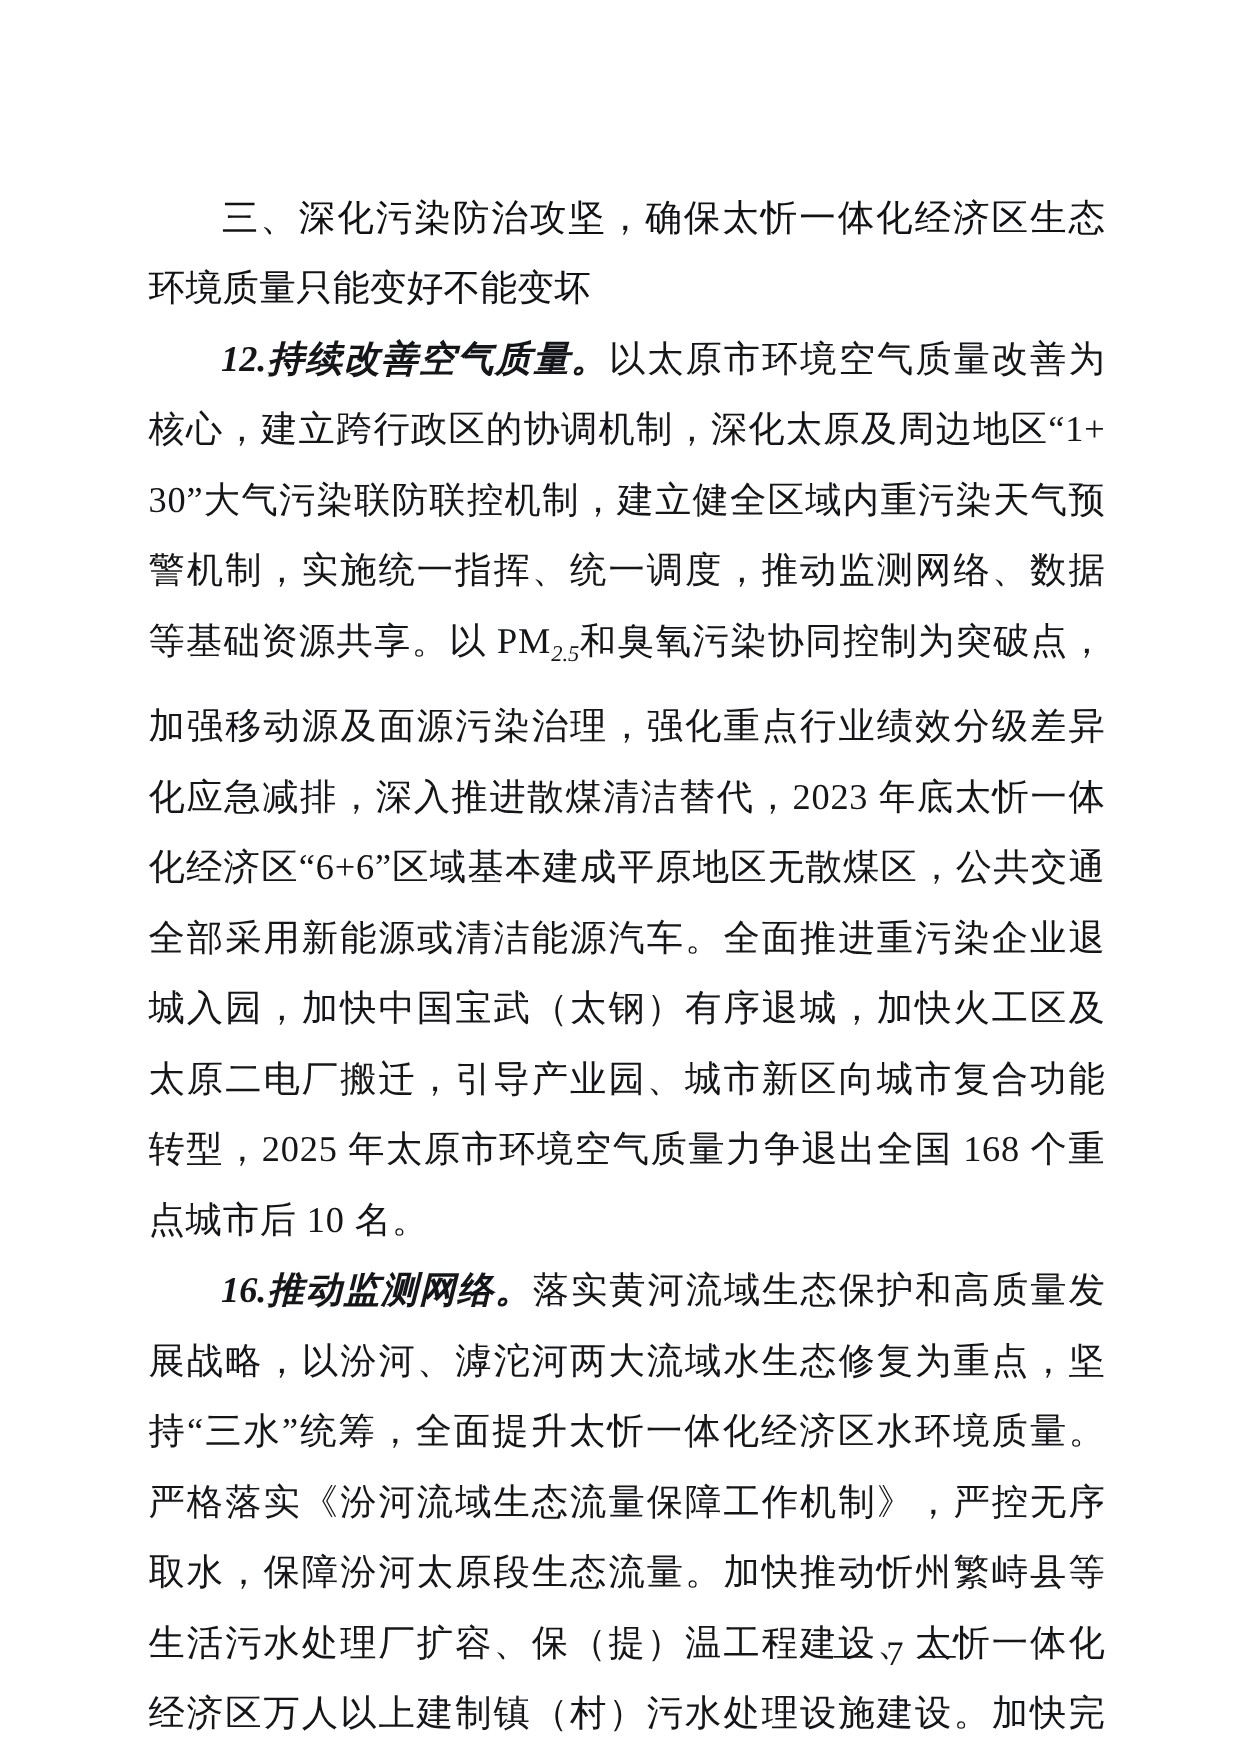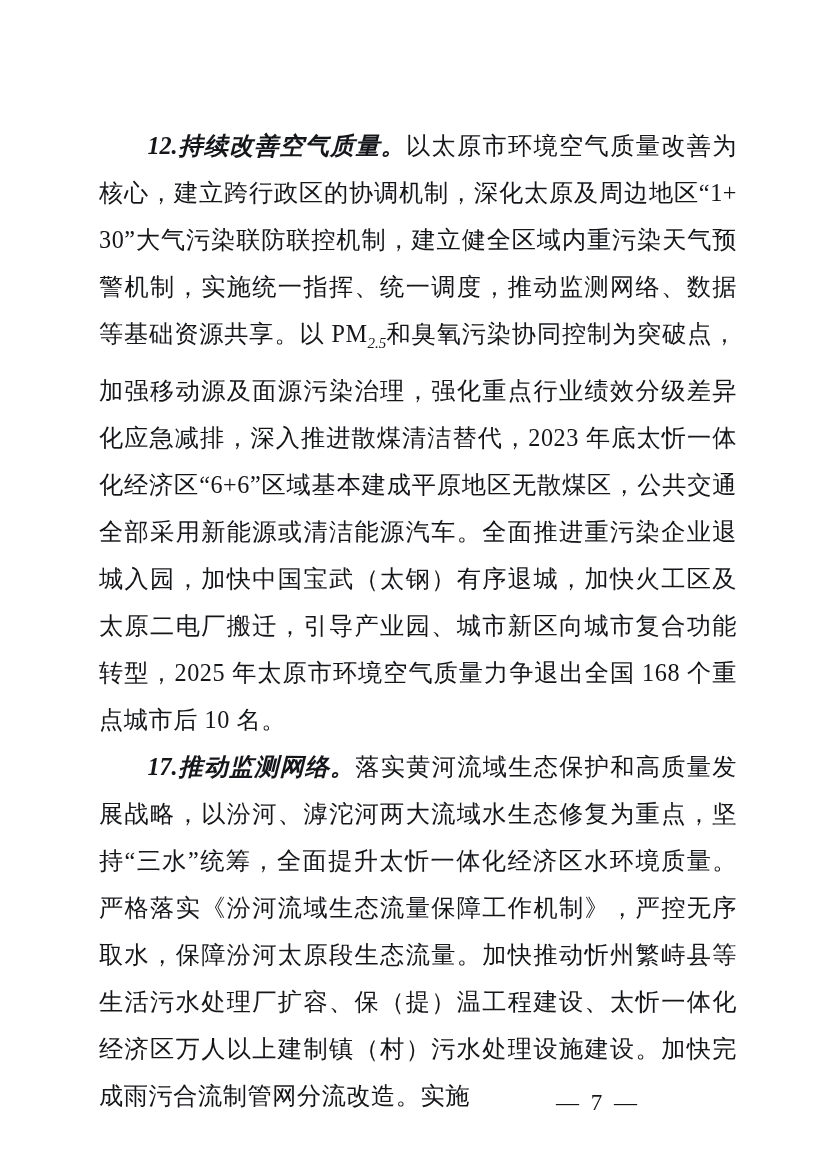--- a/index.html
+++ b/index.html
@@ -89,27 +89,28 @@
   }
 </style>
 </head>
 <body>
 
 <div class="page">
 
   <div class="textblock">
 
 
+    <p class="heading">三、深化污染防治攻坚，确保太忻一体化经济区生态环境质量只能变好不能变坏</p>
 
     <p class="para indent">
       <span class="lead latin">12.</span><span class="lead">持续改善空气质量。</span><span>以太原市环境空气质量改善为核心，建立跨行政区的协调机制，深化太原及周边地区“1+30”大气污染联防联控机制，建立健全区域内重污染天气预警机制，实施统一指挥、统一调度，推动监测网络、数据等基础资源共享。以 PM</span><span class="sub latin">2.5</span><span>和臭氧污染协同控制为突破点，加强移动源及面源污染治理，强化重点行业绩效分级差异化应急减排，深入推进散煤清洁替代，2023 年底太忻一体化经济区“6+6”区域基本建成平原地区无散煤区，公共交通全部采用新能源或清洁能源汽车。全面推进重污染企业退城入园，加快中国宝武（太钢）有序退城，加快火工区及太原二电厂搬迁，引导产业园、城市新区向城市复合功能转型，2025 年太原市环境空气质量力争退出全国 168 个重点城市后 10 名。</span>
     </p>
 
     <p class="para indent">
-      <span class="lead latin">17.</span><span class="lead">推动监测网络。</span><span>落实黄河流域生态保护和高质量发展战略，以汾河、滹沱河两大流域水生态修复为重点，坚持“三水”统筹，全面提升太忻一体化经济区水环境质量。严格落实《汾河流域生态流量保障工作机制》，严控无序取水，保障汾河太原段生态流量。加快推动忻州繁峙县等生活污水处理厂扩容、保（提）温工程建设、太忻一体化经济区万人以上建制镇（村）污水处理设施建设。加快完成雨污合流制管网分流改造。实施</span>
+      <span class="lead latin">16.</span><span class="lead">推动监测网络。</span><span>落实黄河流域生态保护和高质量发展战略，以汾河、滹沱河两大流域水生态修复为重点，坚持“三水”统筹，全面提升太忻一体化经济区水环境质量。严格落实《汾河流域生态流量保障工作机制》，严控无序取水，保障汾河太原段生态流量。加快推动忻州繁峙县等生活污水处理厂扩容、保（提）温工程建设、太忻一体化经济区万人以上建制镇（村）污水处理设施建设。加快完成雨污合流制管网分流改造。实施</span>
     </p>
 
   </div>
 
   <div class="footer">
     <span class="pagenum">— 7 —</span>
   </div>
 
 </div>
 

